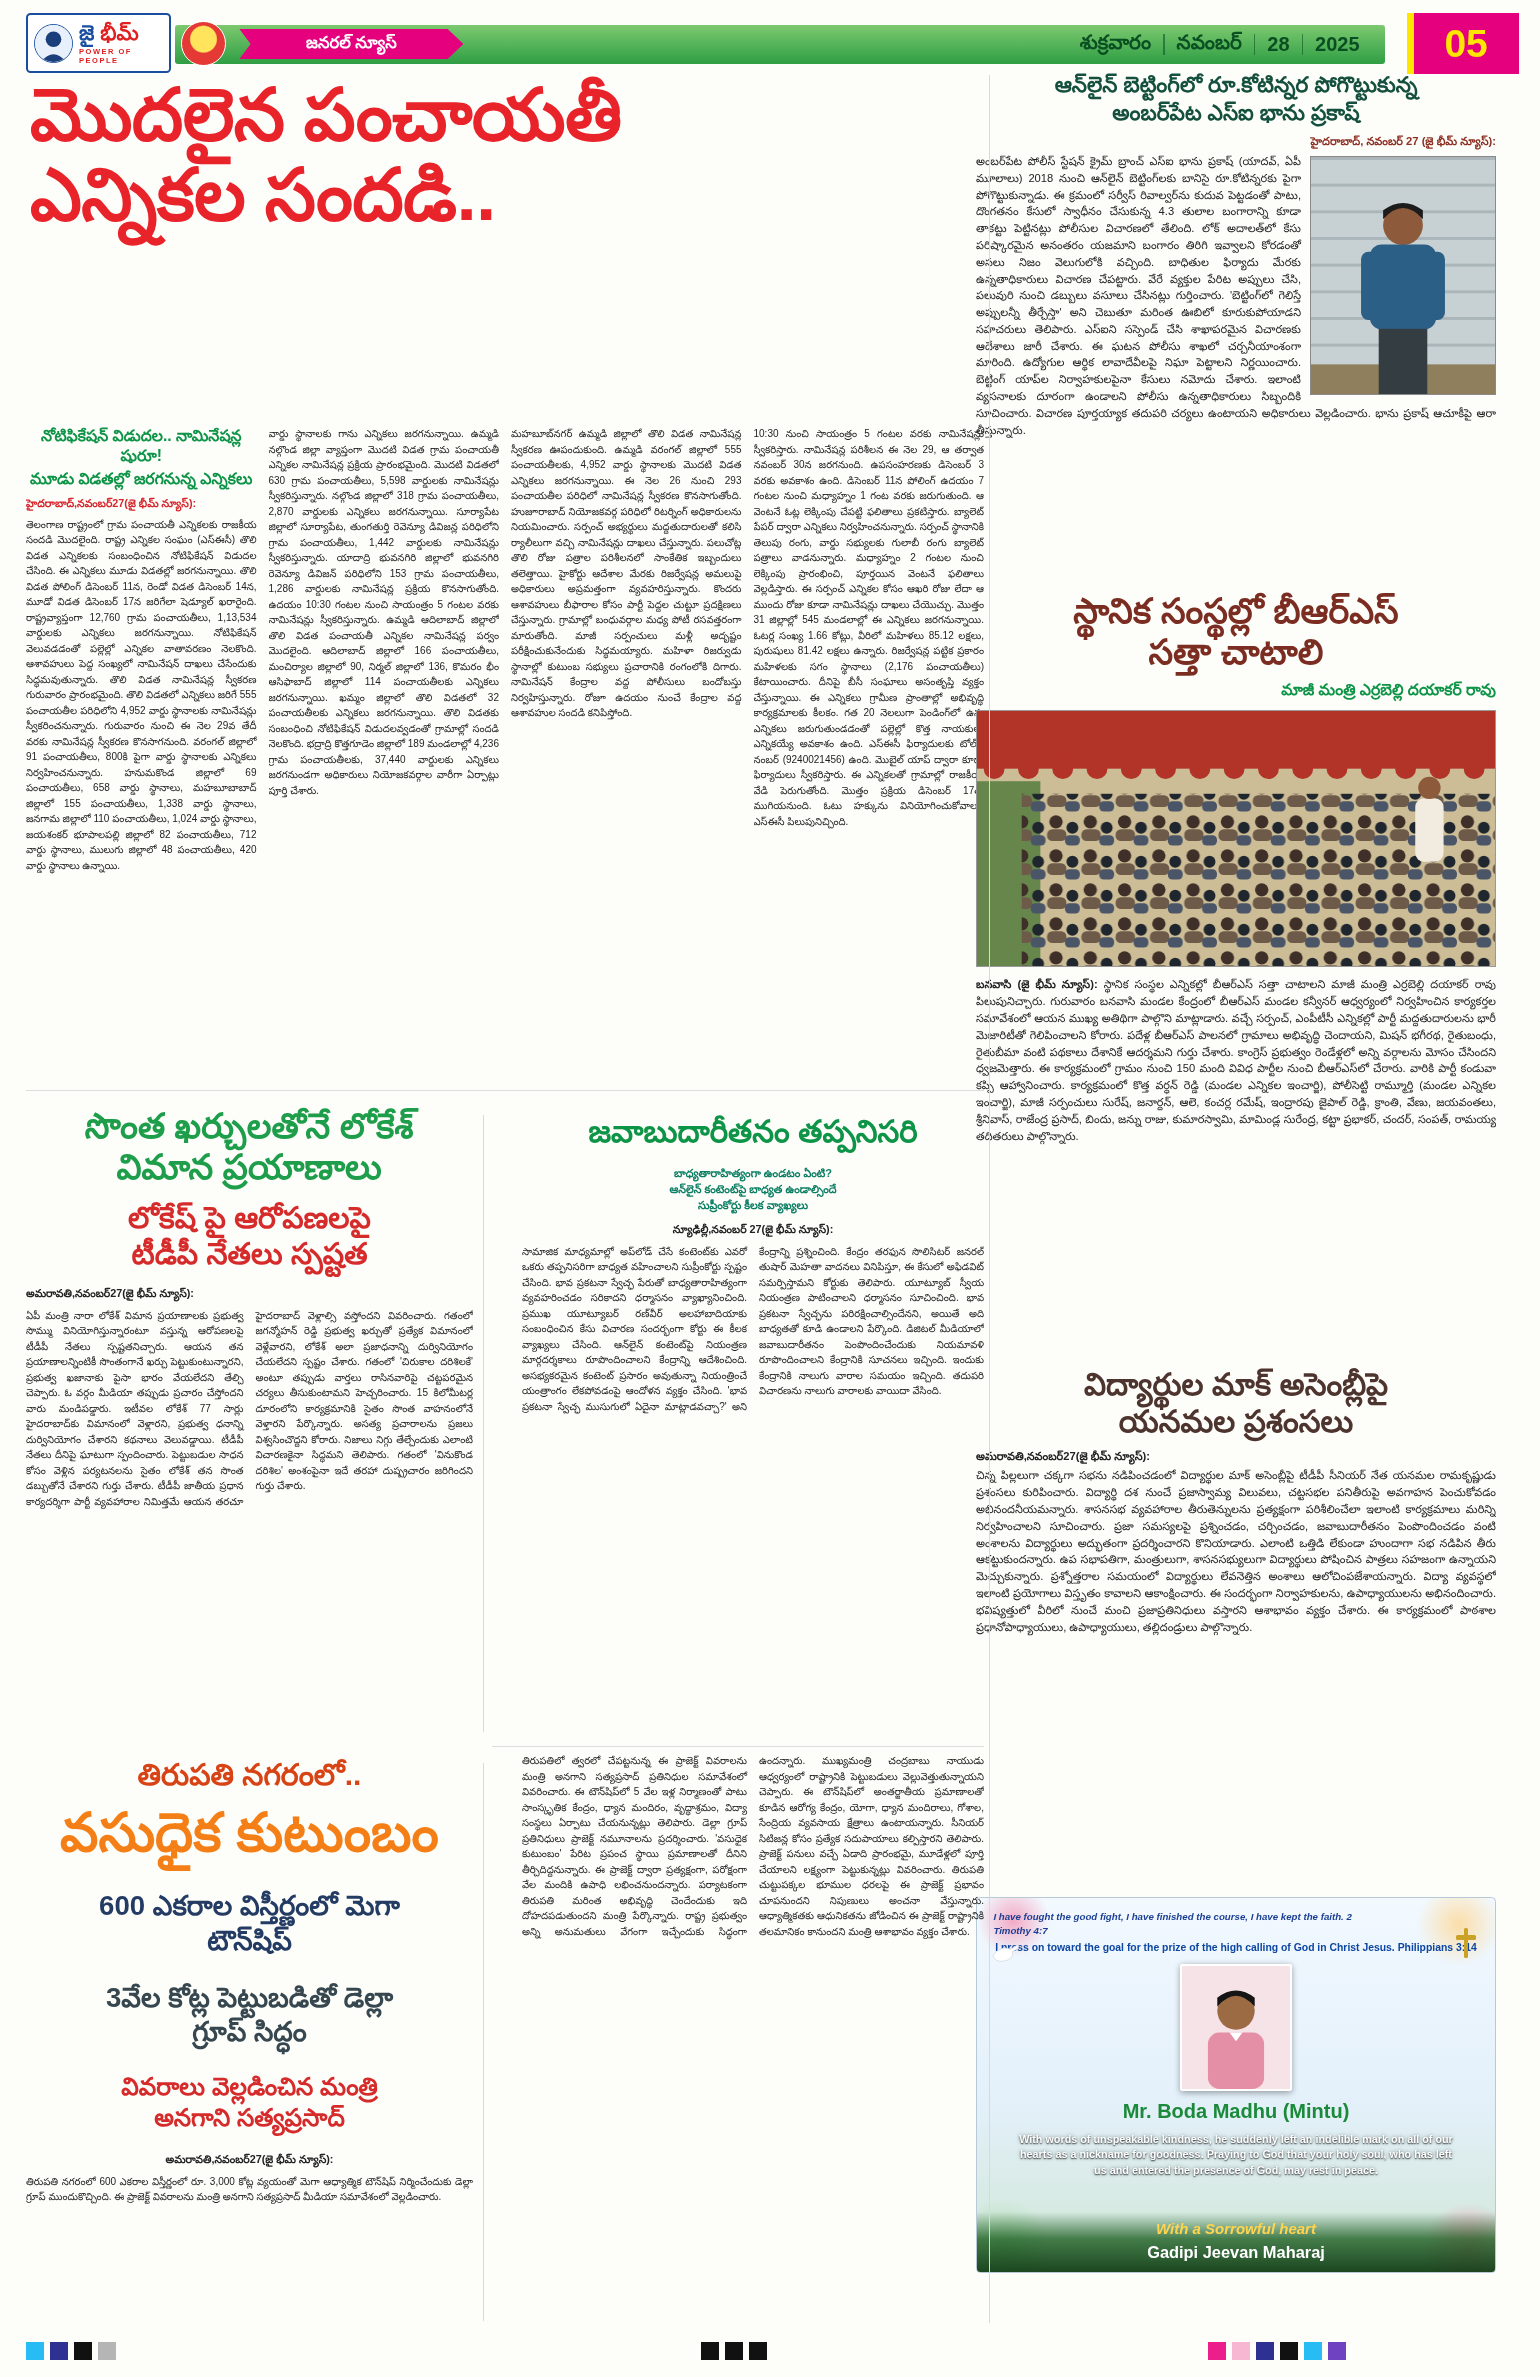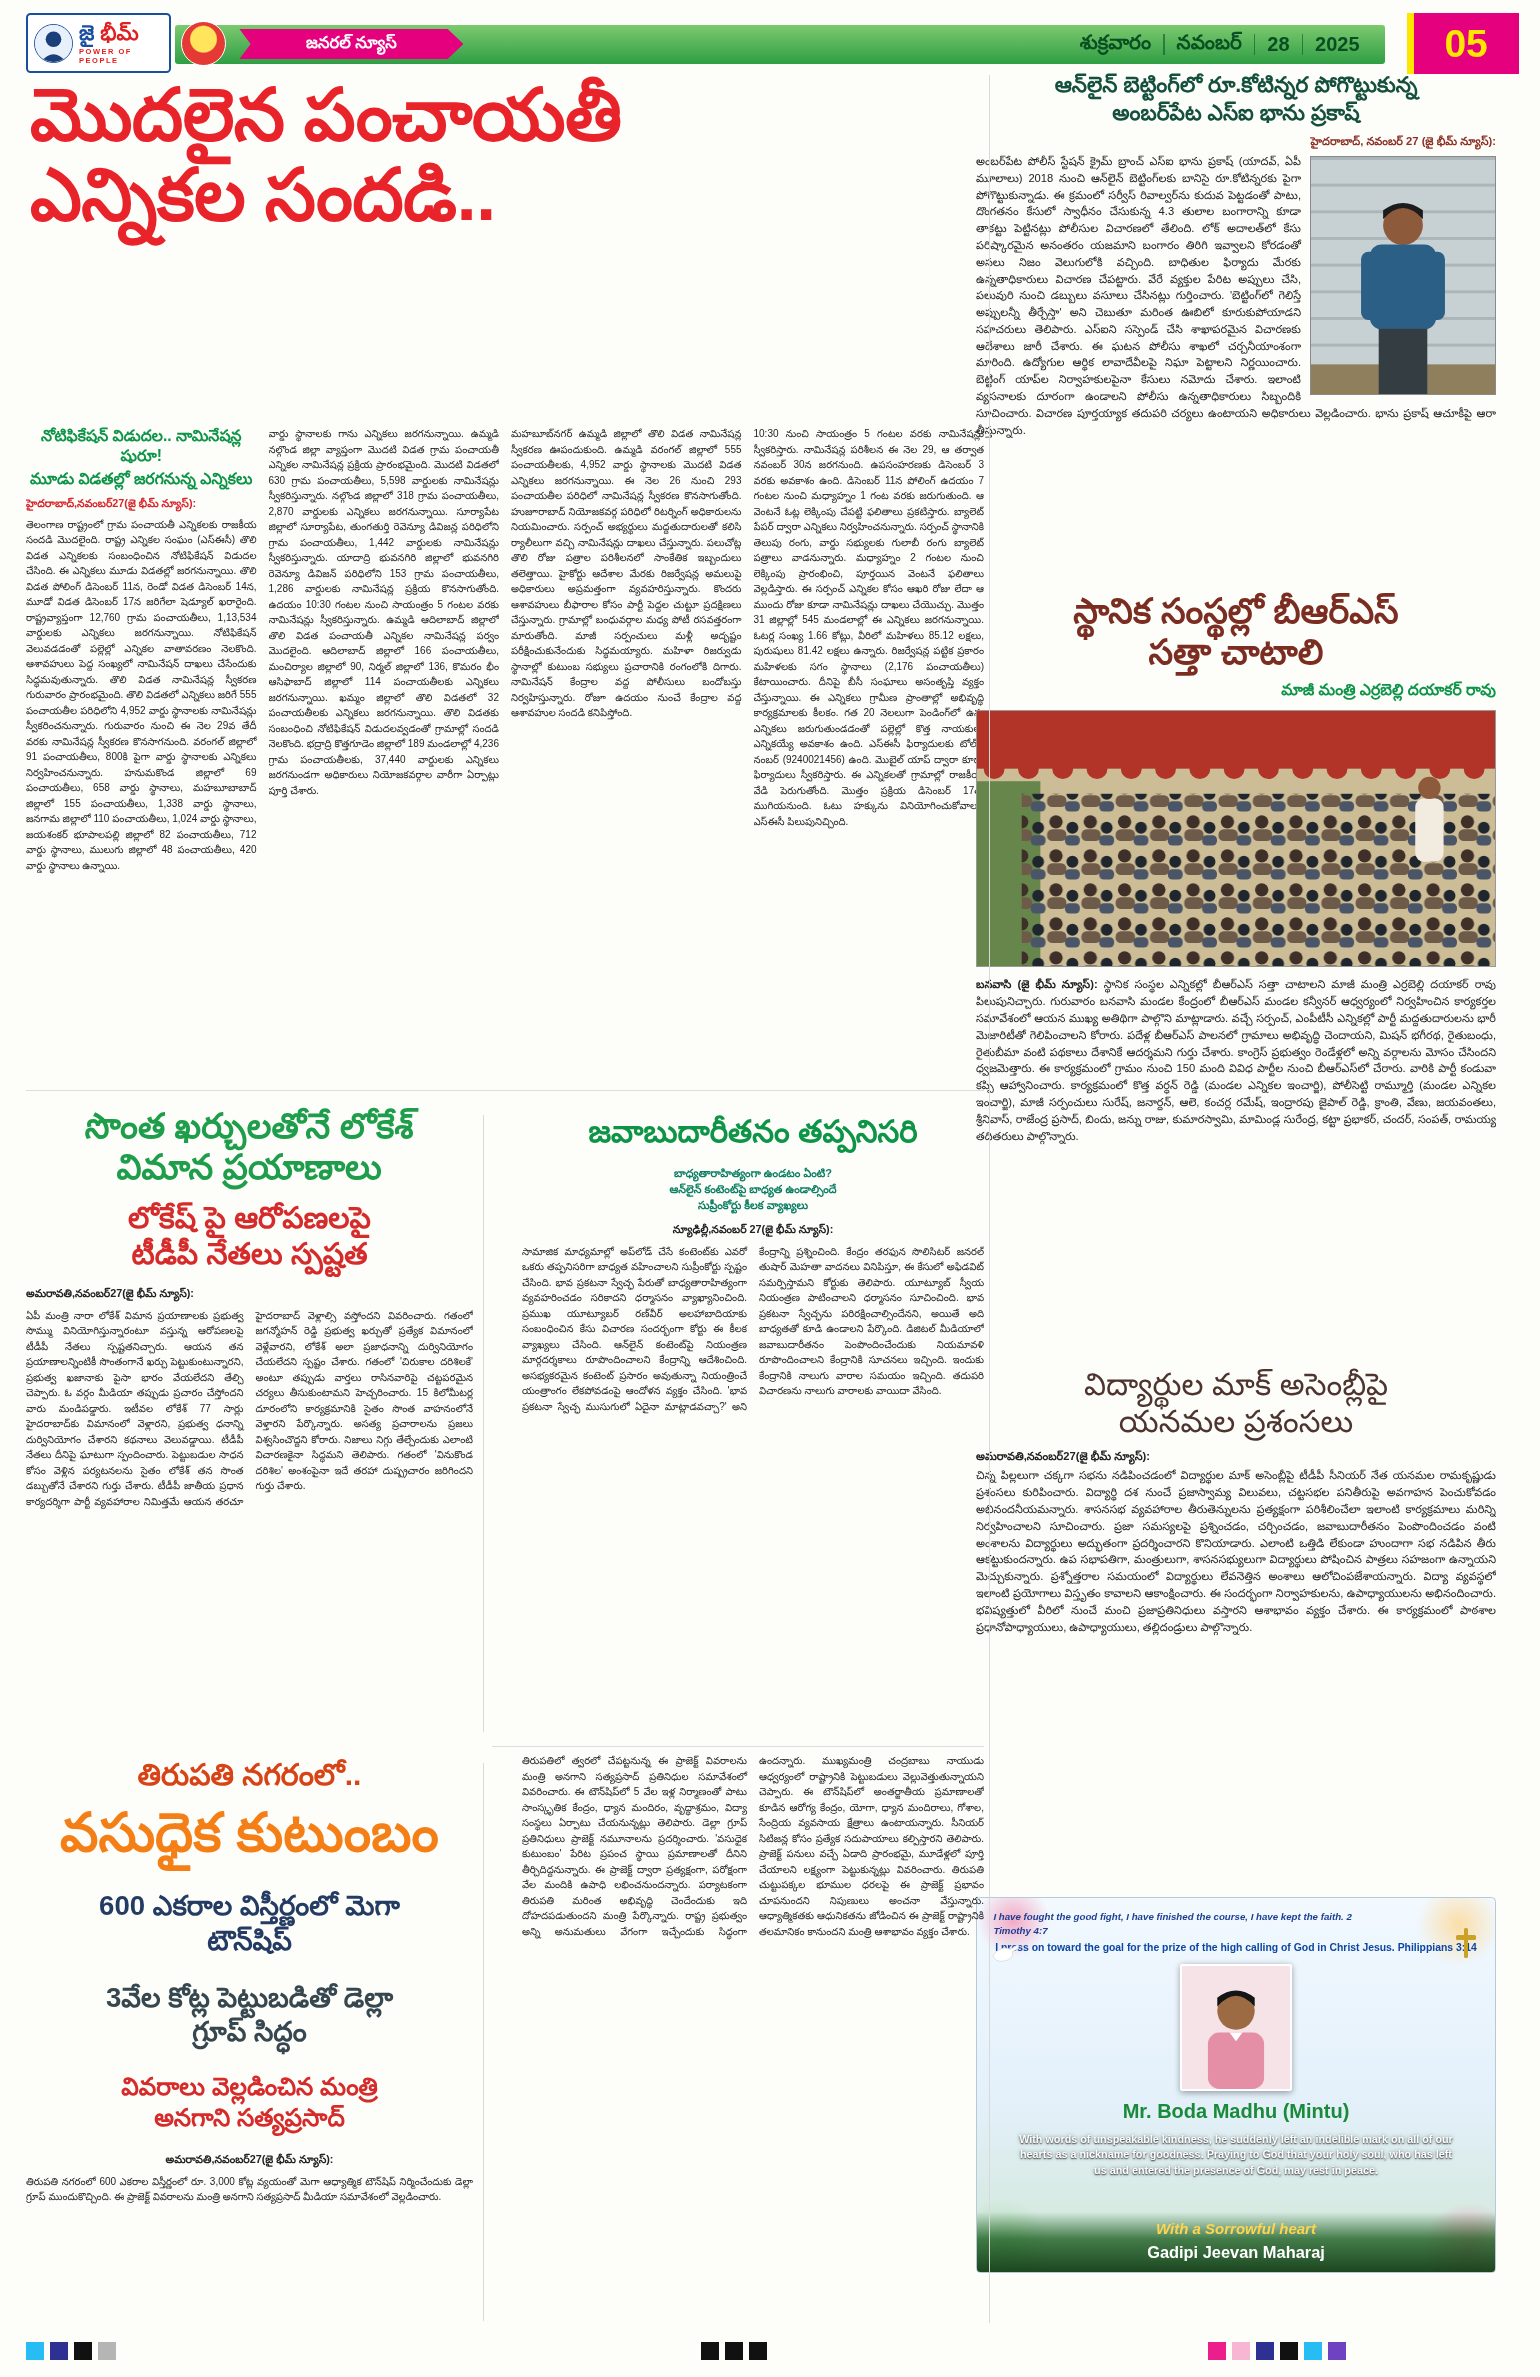--- a/index.html
+++ b/index.html
@@ -43,21 +43,21 @@
   .right-rail{position:absolute;left:976px;top:71px;width:520px;height:2263px;font-size:11.2px;line-height:1.5;text-align:justify}
   .r-head1{color:#15503e;font-size:21.6px;font-weight:800;text-align:center;line-height:1.3}
   .r-dateline{font-weight:800;color:#8d2f23;font-size:11.2px;margin:6px 0 3px;text-align:right}
   .art1-body{height:422px;overflow:hidden}
   .photo-officer{float:right;width:186px;height:239px;margin:3px 0 6px 9px;border:0.7px solid #8a8a8a;overflow:hidden}
   .r-head2{color:#7b2d21;font-size:35px;font-weight:900;text-align:center;line-height:1.15;margin-top:16.4px}
   .r-sub{color:#0e9447;font-size:15.7px;font-weight:800;text-align:right;margin-top:6px}
   .photo-rally{width:100%;height:257px;margin-top:9px;border:0.7px solid #999;overflow:hidden}
   .art2-body{height:373px;overflow:hidden;margin-top:9px}
   .runin{font-weight:800}
-  .r-head3{color:#4e342e;font-size:31px;font-weight:400;text-align:center;line-height:1.2;margin-top:16.4px}
+  .r-head3{color:#4e342e;font-size:31px;font-weight:700;text-align:center;line-height:1.2;margin-top:16.4px}
   .art3-dateline{font-weight:800;font-size:11.2px;margin:7.5px 0 3px;text-align:left}
   .art3-body{height:409px;overflow:hidden}
 
   
   .card{position:relative;margin-top:21px;height:376px;border:0.7px solid #b7c9d6;border-radius:4.5px;overflow:hidden;
         text-align:center;padding:12px 16.4px;
         background:
           radial-gradient(52px 52px at 7% 6%,rgba(244,143,177,.75),transparent 70%),
           radial-gradient(60px 60px at 93% 7%,rgba(255,213,140,.75),transparent 70%),
           radial-gradient(67px 67px at 5% 93%,rgba(165,214,167,.85),transparent 70%),

